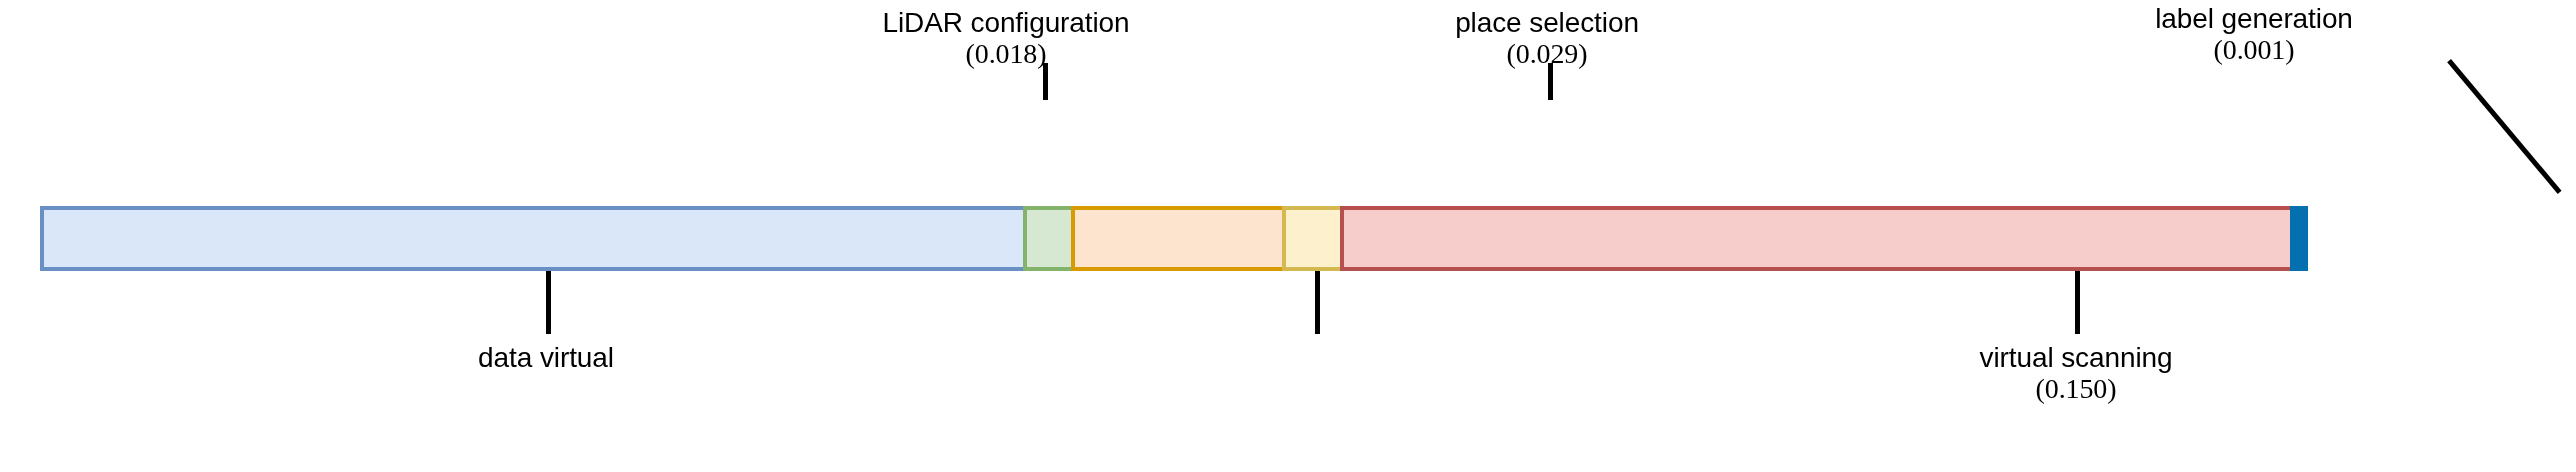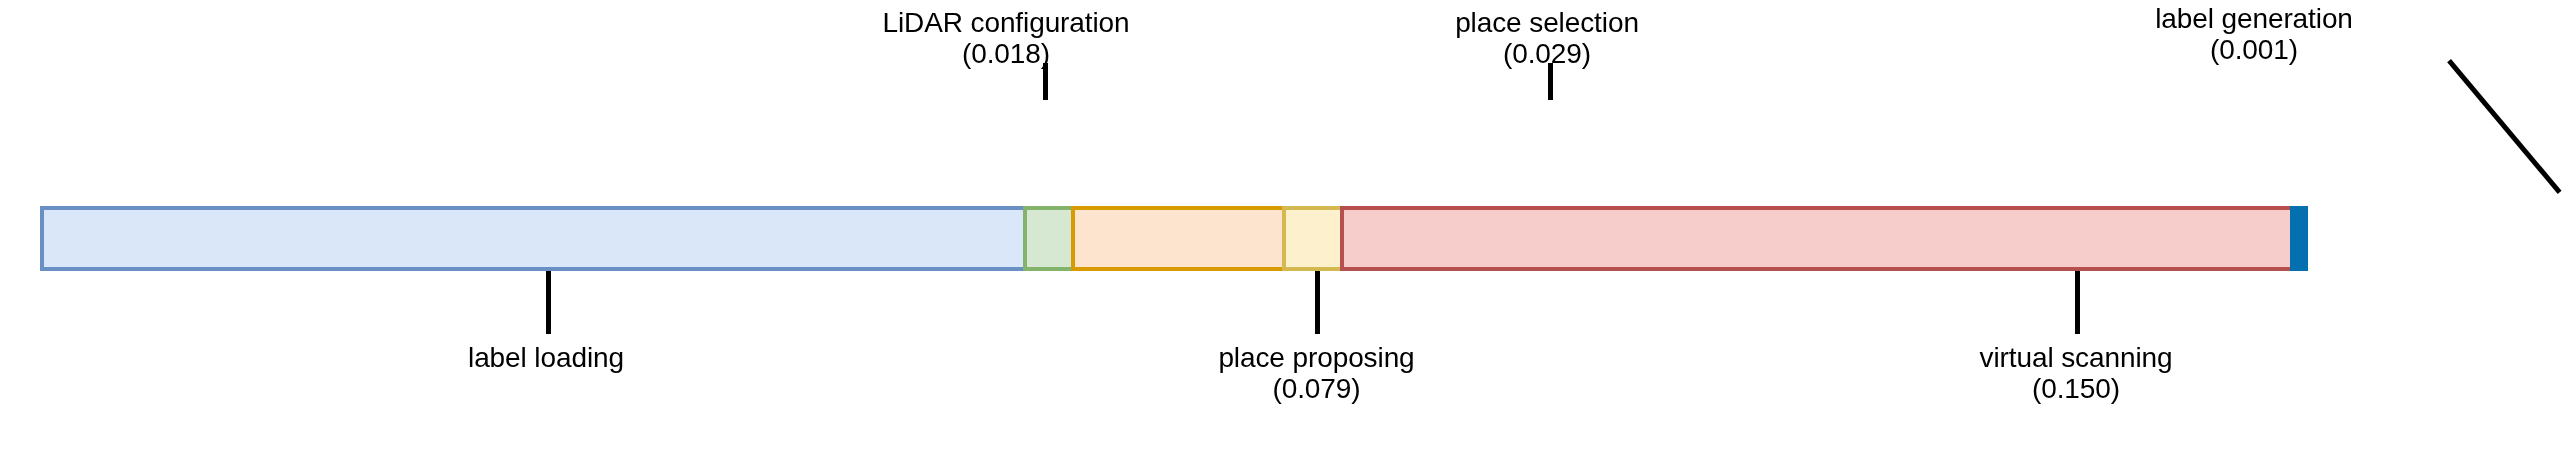--- a/index.html
+++ b/index.html
@@ -44,21 +44,21 @@
   .callout {
     position: absolute;
     text-align: center;
     font-size: 28px;
     line-height: 1.12;
     white-space: nowrap;
     color: #000000;
     letter-spacing: -0.1px;
   }
   .callout .l1 { display: block; }
-  .callout .l2 { display: block; }
+  .callout .l2 { display: block; font-family: Liberation Serif, serif; }
 
   
   .leader {
     position: absolute;
     background: #000000;
   }
   .leader-v { width: 4.7px; }
   .leader-diag {
     position: absolute;
     transform-origin: 0 0;
@@ -93,28 +93,24 @@
     <div class="seg" style="width:988px; background:#dae7f8; border-color:#6a8fc4;"></div>
     <div class="seg" style="width:52px; background:#d6e7d2; border-color:#84b46b;"></div>
     <div class="seg" style="width:216px; background:#fde4ce; border-color:#d79a00;"></div>
     <div class="seg" style="width:63px; background:#fdf0cc; border-color:#d4b850;"></div>
     <div class="seg" style="width:954px; background:#f7cdcb; border-color:#b5504f;"></div>
     <div class="seg" style="width:18px; background:#0570b0; border-color:#0570b0;"></div>
   </div>
 
   <div class="leader leader-v" style="left:546px; top:271px; height:63px;"></div>
   <div class="callout" style="left:406px; top:342px; width:280px;">
-    <span class="l1">label loading</span>
+    <span class="l1">data virtual</span>
   </div>
 
   <div class="leader leader-v" style="left:1315px; top:271px; height:63px;"></div>
-  <div class="callout" style="left:1135px; top:342px; width:363px;">
-    <span class="l1">place proposing</span>
-    <span class="l2">(0.079)</span>
-  </div>
 
   <div class="leader leader-v" style="left:2075px; top:271px; height:63px;"></div>
   <div class="callout" style="left:1901px; top:342px; width:350px;">
     <span class="l1">virtual scanning</span>
     <span class="l2">(0.150)</span>
   </div>
 
 </div>
 
 

